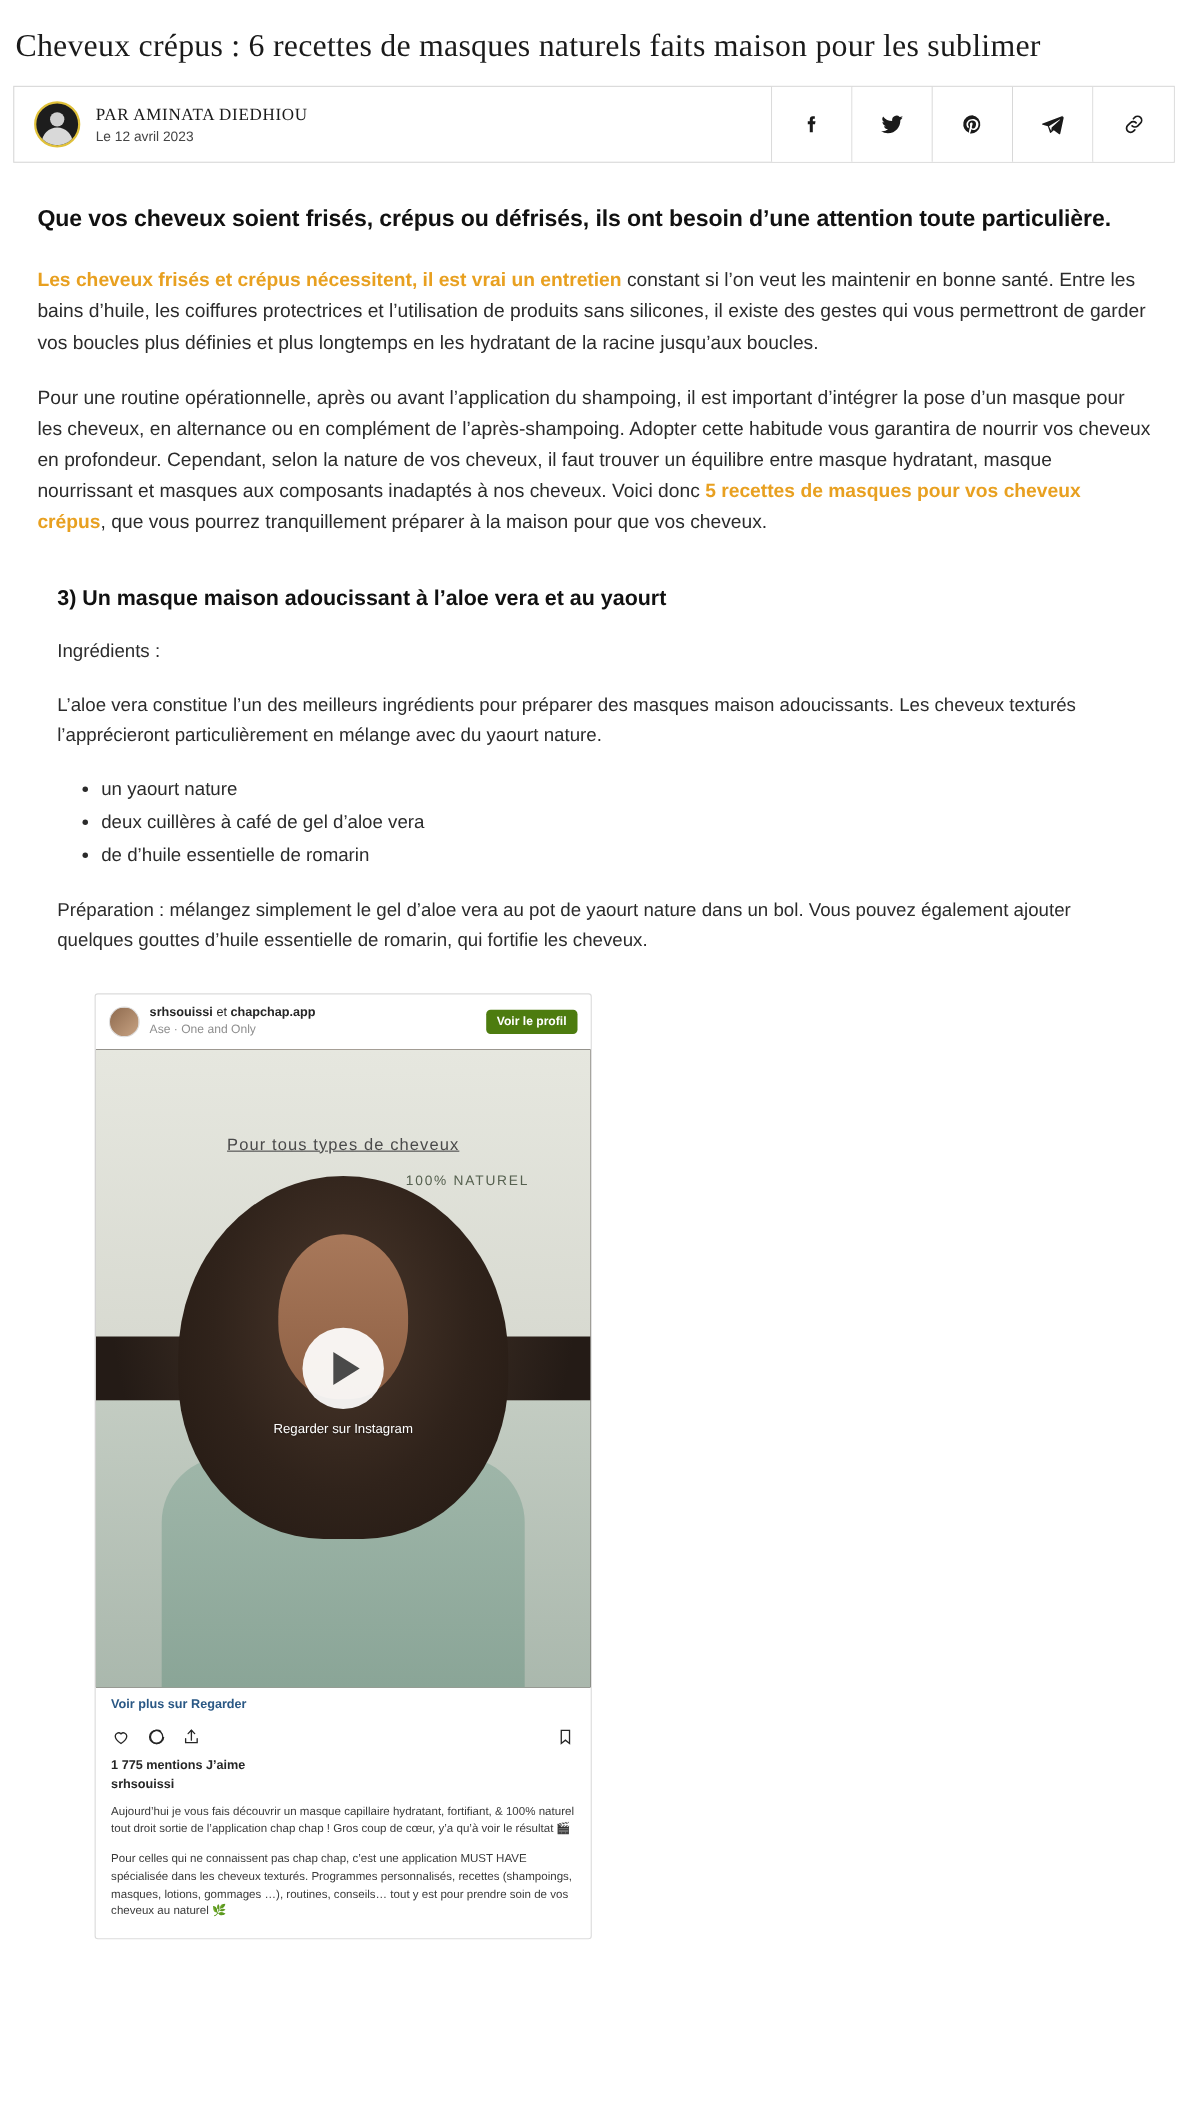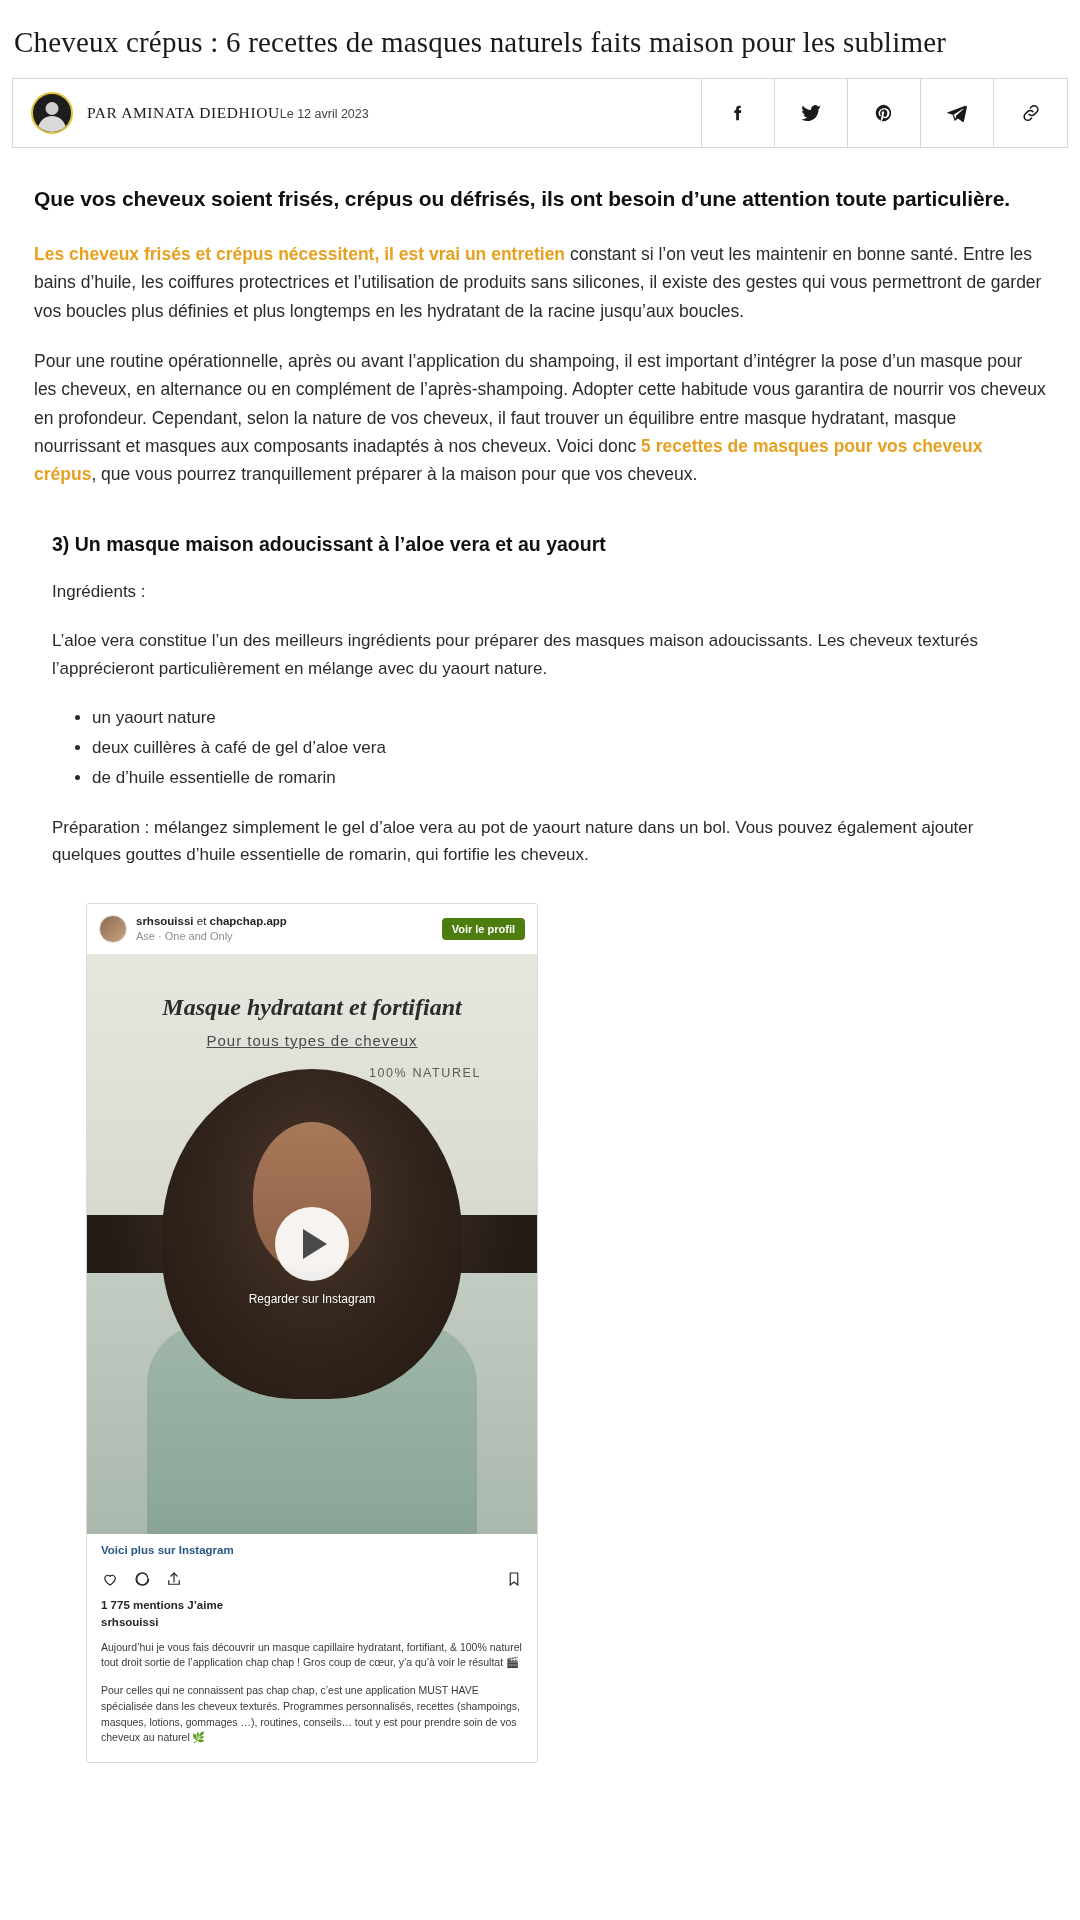--- a/index.html
+++ b/index.html
@@ -63,21 +63,21 @@
   }
   .avatar::after {
     content: "";
     position: absolute;
     left: 50%; bottom: 0;
     width: 28px; height: 16px;
     border-radius: 14px 14px 0 0;
     background: #d9d9d9;
     transform: translateX(-50%);
   }
-  .byline-text { display: flex; flex-direction: row; justify-content: center; }
+  .byline-text { display: flex; flex-direction: column; justify-content: center; }
   .byline-author {
     font-family: "Liberation Serif", serif;
     font-size: 15.5px;
     letter-spacing: 0.6px;
     color: #1a1a1a;
     text-transform: uppercase;
   }
   .byline-date {
     font-size: 12.5px;
     color: #444444;
@@ -397,28 +397,27 @@
         </div>
         <div class="ig-profile-btn">Voir le profil</div>
       </div>
 
       <div class="ig-media">
         <div class="bg-top"></div>
         <div class="bg-bottom"></div>
         <div class="ig-body"></div>
         <div class="ig-hair"></div>
         <div class="ig-face"></div>
-        <div class="ig-title-1">Masque hydratant et fortifiant</div>
         <div class="ig-title-2">Pour tous types de cheveux</div>
         <div class="ig-title-3">100% NATUREL</div>
         <div class="ig-play"></div>
         <div class="ig-watch">Regarder sur Instagram</div>
       </div>
 
-      <div class="ig-morelink">Voici plus sur Instagram</div>
+      <div class="ig-morelink">Voir plus sur Regarder</div>
 
       <div class="ig-actions">
         <span>
           <svg width="18" height="18" viewBox="0 0 24 24" fill="none" stroke="#262626" stroke-width="1.6">
               <path d="M12 20s-7-4.4-7-9a4 4 0 0 1 7-2.6A4 4 0 0 1 19 11c0 4.6-7 9-7 9z"></path>
             </svg>
         </span>
         <span>
           <svg width="18" height="18" viewBox="0 0 24 24" fill="none" stroke="#262626" stroke-width="1.6">
               <path d="M21 12a8 8 0 1 1-3.2-6.4"></path>

